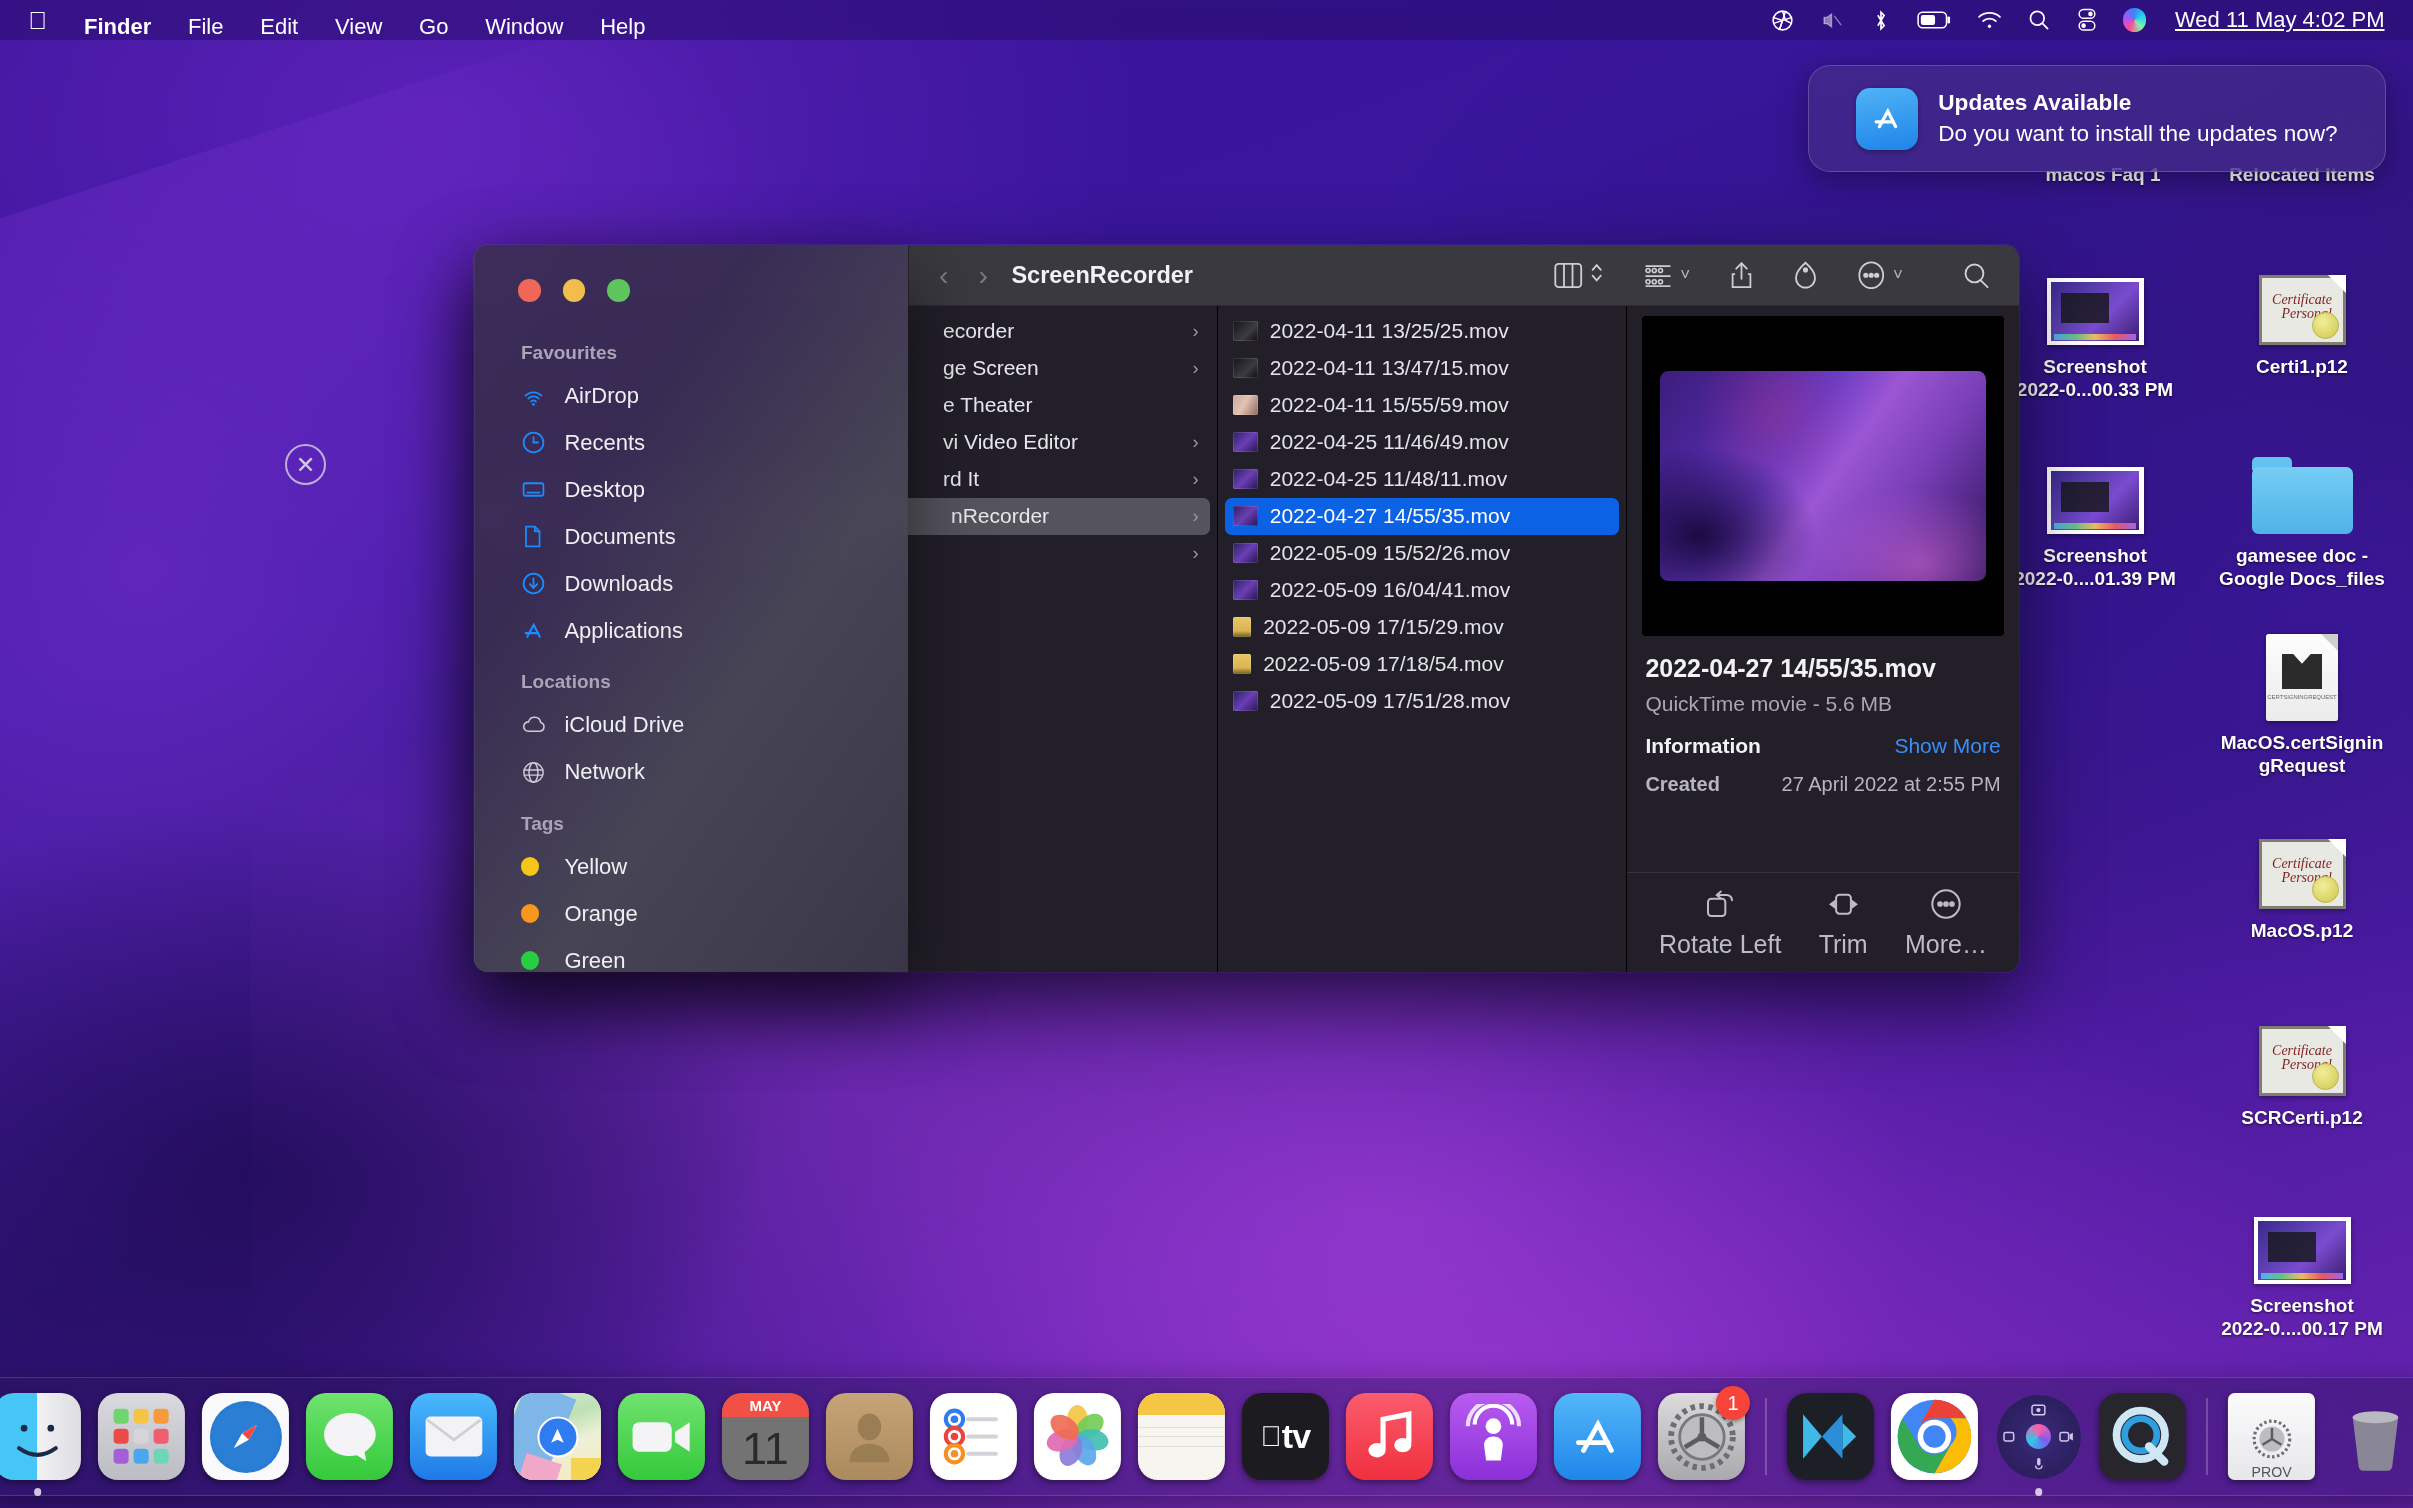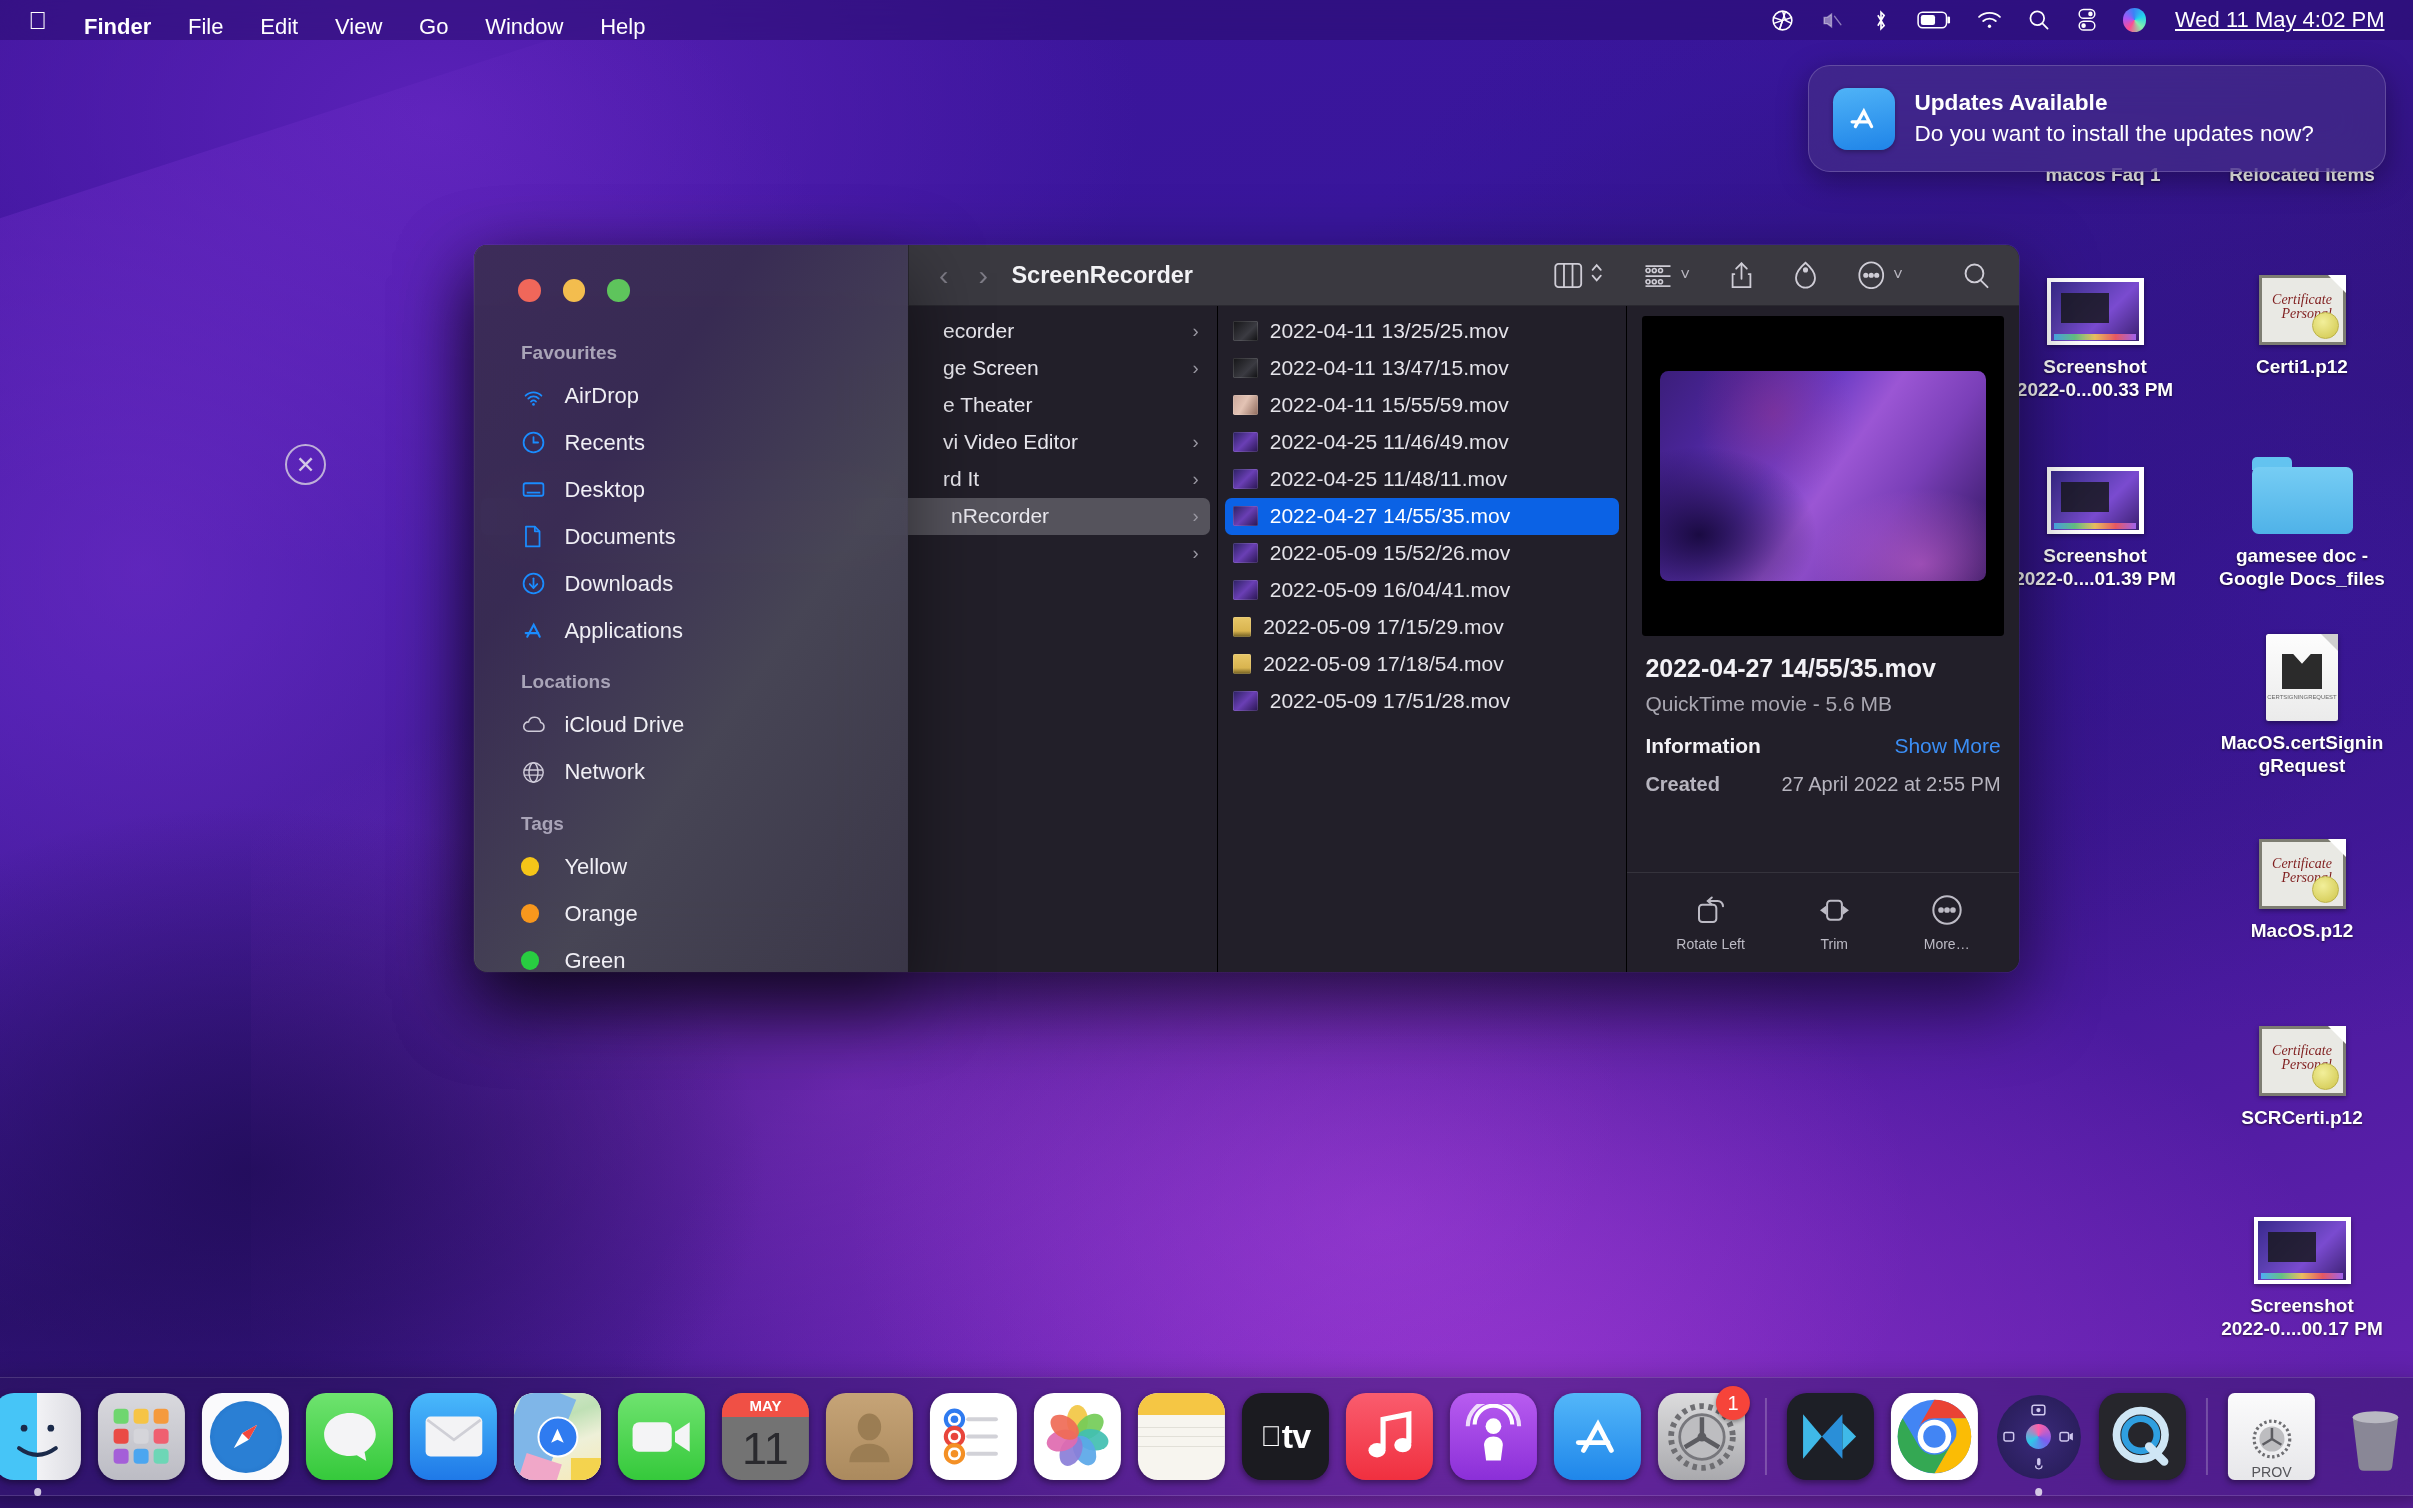--- a/index.html
+++ b/index.html
@@ -50,20 +50,21 @@
   
   #notification {
     position:absolute; left:1808px; top:65px; width:578px; height:107px;
     border-radius:22px;
     background: rgba(70,46,134,.62);
     backdrop-filter: blur(25px);
     border:0.8px solid rgba(255,255,255,.18);
     box-shadow: 0 8.4px 30px rgba(0,0,0,.35);
     display:flex; align-items:center; padding:0 23.5px; box-sizing:border-box;
     z-index:55;
+    justify-content:center;
   }
   .notif-icon {
     width:62px; height:62px; border-radius:14.2px; flex:0 0 auto;
     background:linear-gradient(170deg,#4fb3f7,#1f84e8);
     display:flex; align-items:center; justify-content:center;
     box-shadow:0 1.7px 5px rgba(0,0,0,.3);
   }
   .notif-text {margin-left:20px; color:#fff;}
   .notif-title {font-size:22.6px; font-weight:bold; line-height:1.25;}
   .notif-body {font-size:22.6px; line-height:1.3; margin-top:1.7px;}
@@ -183,21 +184,21 @@
             overflow:hidden; text-overflow:ellipsis;}
   .pv-kind {font-size:21px; color:#a9a7b1; margin-top:8.4px;}
   .pv-section {display:flex; align-items:baseline; margin-top:18.4px;}
   .pv-section .h {font-size:21px; font-weight:bold; color:#f3f2f6;}
   .pv-section .more {margin-left:auto; font-size:21px; color:#3b8ef5;}
   .pv-meta {display:flex; margin-top:15px; font-size:20px; color:#b7b5bf; white-space:nowrap;}
   .pv-meta .k {font-weight:bold;}
   .pv-meta .v {margin-left:auto;}
   .pv-actions {flex:0 0 auto; height:99px; border-top:0.8px solid #35333c;
                display:flex; align-items:center; justify-content:space-around; padding:0 13.4px;}
-  .pv-act {display:flex; flex-direction:column; align-items:center; color:#bdbbc5; font-size:14px;}
+  .pv-act {display:flex; flex-direction:column; align-items:center; color:#bdbbc5; font-size:25px;}
   .pv-act .pv-glyph {height:35px; display:flex; align-items:center; justify-content:center; margin-bottom:8.4px;}
 
   
   #sidebar-overlay {
     position:absolute; left:474px; top:245px; width:434px; height:727px;
     border-radius:13.4px 0 0 13.4px;
     background:linear-gradient(125deg, rgba(62,44,92,.93) 0%, rgba(58,44,86,.93) 30%, rgba(74,72,88,.93) 62%, rgba(60,56,74,.93) 100%);
     backdrop-filter: blur(34px);
     box-shadow: 0 28.5px 75px rgba(0,0,0,.5), 0.8px 0 0 rgba(255,255,255,.07) inset;
     z-index:30; overflow:hidden;

